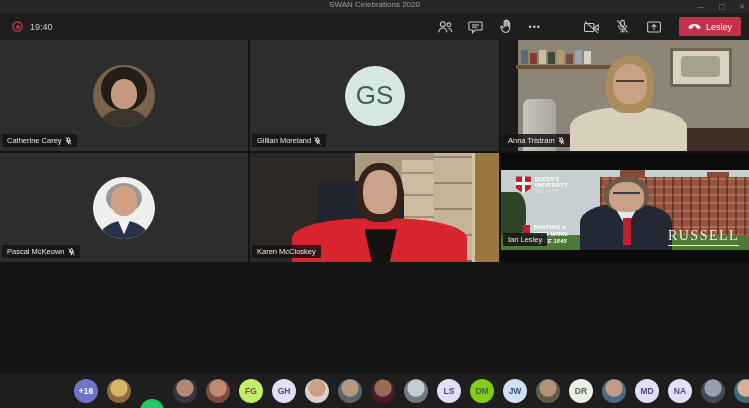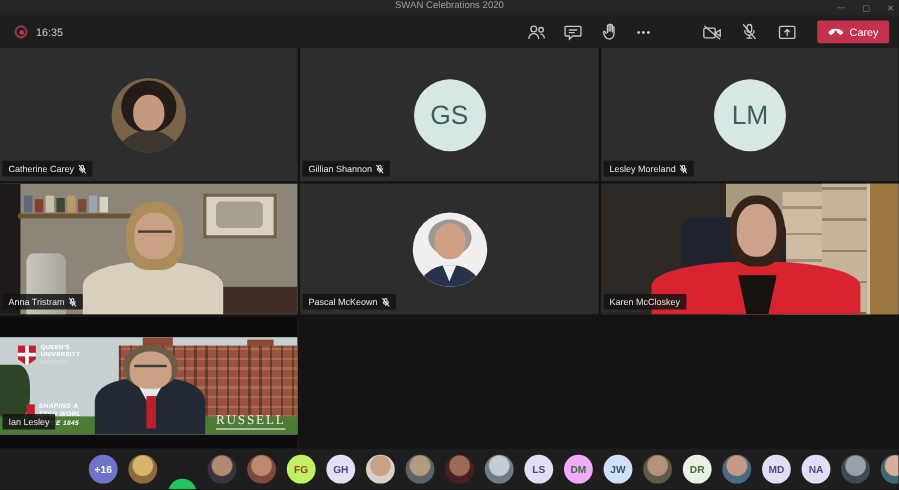--- a/index.html
+++ b/index.html
@@ -29,21 +29,21 @@
   .stage { width:749px; height:334px; display:grid; grid-template-columns:248px 249px 248px; grid-template-rows:111px 109px 110px; gap:2px; background:#151414; }
   .tile { position:relative; background:var(--tile-bg,#2e2d2d); overflow:hidden; display:flex; align-items:center; justify-content:center; }
 
   
   .chip { position:absolute; left:2px; bottom:4px; display:flex; align-items:center; gap:3px; background:rgba(20,19,19,.85); color:#e8e6e4; font-size:7.5px; padding:2px 5px; border-radius:1px; z-index:5; white-space:nowrap; }
   .chip svg { display:block; }
   .chip .more { letter-spacing:1px; font-size:7px; cursor:pointer; }
   .chip-raised { bottom:16px; }
 
   
-  .big-initials { width:60px; height:60px; border-radius:50%; background:var(--initials-tile-bg,#d5e5e2); color:var(--initials-tile-fg,#44605c); display:flex; align-items:center; justify-content:center; font-size:22px; }
+  .big-initials { width:60px; height:60px; border-radius:50%; background:var(--initials-tile-bg,#d5e5e2); color:var(--initials-tile-fg,#44605c); display:flex; align-items:center; justify-content:center; font-size:26px; }
 
   
   .pa { position:relative; width:62px; height:62px; border-radius:50%; overflow:hidden; }
   .pa .hair { position:absolute; border-radius:50%; }
   .pa .face { position:absolute; border-radius:48% 48% 46% 46%; }
   .pa .body { position:absolute; bottom:-8px; left:50%; transform:translateX(-50%); width:56px; height:26px; border-radius:26px 26px 0 0; }
   .pa-catherine { background:#7a6348; }
   .pa-catherine .hair { left:8px; top:2px; width:46px; height:44px; background:#241c18; }
   .pa-catherine .face { left:18px; top:14px; width:26px; height:30px; background:#c49a7e; }
   .pa-catherine .body { background:#3c362f; }
@@ -112,21 +112,21 @@
   .i-glasses { position:absolute; left:45%; top:28%; width:11%; height:5%; border-top:2px solid #3a3a44; }
   .i-qub { position:absolute; left:6%; top:7%; display:flex; gap:4px; align-items:center; }
   .i-shield { width:15px; height:17px; background:#c01f2f; clip-path:polygon(0 0,100% 0,100% 70%,50% 100%,0 70%); position:relative; }
   .i-shield::after { content:""; position:absolute; left:6px; top:0; width:3px; height:100%; background:#fff; box-shadow:0 -6px 0 6px transparent; }
   .i-shield::before { content:""; position:absolute; left:0; top:6px; width:100%; height:3px; background:#fff; }
   .i-qubtext { color:#fff; font-size:5px; font-weight:800; line-height:1.25; letter-spacing:.3px; }
   .i-qubtext div:last-child { color:#e6dede; font-weight:400; }
   .i-banner { position:absolute; left:9%; bottom:6%; display:flex; gap:3px; align-items:flex-start; }
   .i-bsq { width:7px; height:10px; background:#c01f2f; margin-top:1px; }
   .i-btext { color:#fff; font-size:5.5px; font-weight:800; font-style:italic; line-height:1.3; letter-spacing:.3px; }
-  .i-russell { position:absolute; right:4%; bottom:5%; color:#f2efe8; font-family:"Liberation Serif", serif; font-size:11px; letter-spacing:1.5px; border-bottom:1px solid #f2efe8; padding-bottom:1px; }
+  .i-russell { position:absolute; right:4%; bottom:5%; color:#f2efe8; font-family:"Liberation Serif", serif; font-size:14px; letter-spacing:1.5px; border-bottom:1px solid #f2efe8; padding-bottom:1px; }
 
   
   .strip { height:34px; background:var(--toolbar-bg,#201f1f); display:flex; align-items:center; gap:9px; padding-left:28px; overflow:hidden; }
   .savatar { flex:0 0 24px; width:24px; height:24px; border-radius:50%; display:flex; align-items:center; justify-content:center; font-size:8.5px; font-weight:bold; cursor:pointer; }
 </style>
 </head>
 <body>
 
 <div class="app">
 
@@ -136,21 +136,21 @@
       <span>—</span>
       <span>▢</span>
       <span>✕</span>
     </div>
   </div>
 
   <div class="toolbar">
     <span class="rec-outer">
         <span class="rec-inner"></span>
       </span>
-    <span class="timer">16:35</span>
+    <span class="timer">19:40</span>
     <div class="tb-spacer"></div>
     <div class="tb-group">
       <span class="tb-btn">
         <svg width="16" height="14" viewBox="0 0 16 14" fill="none" stroke="currentColor" stroke-width="1.1">
             <circle cx="5.8" cy="4.2" r="2.4"></circle>
             <path d="M1.6 12.4c.4-2.8 2-4.4 4.2-4.4s3.8 1.6 4.2 4.4"></path>
             <circle cx="11.9" cy="4.8" r="1.9"></circle>
             <path d="M11.4 8.2c1.9.2 3 1.6 3.3 3.8"></path>
           </svg>
       </span>
@@ -186,21 +186,21 @@
         <svg width="16" height="14" viewBox="0 0 16 14" fill="none" stroke="currentColor" stroke-width="1.1" stroke-linecap="round" stroke-linejoin="round">
             <rect x="1.6" y="2" width="12.8" height="10" rx="1.2"></rect>
             <path d="M8 9.6V4.8M6 6.6l2-2 2 2"></path>
           </svg>
       </span>
     </div>
     <div class="leave-btn">
       <svg width="13" height="8" viewBox="0 0 13 8" fill="currentColor">
           <path d="M6.5 1C4 1 1.9 2 .7 3.4c-.4.4-.4 1 0 1.4l1.2 1.1c.4.4 1 .3 1.4-.1.4-.5 1-.9 1.6-1.2.3-.1.5-.4.5-.8v-1c.7-.2 1.5-.2 2.2 0v1c0 .3.2.6.5.8.6.3 1.2.7 1.6 1.2.4.4 1 .5 1.4.1l1.2-1.1c.4-.4.4-1 0-1.4C11.1 2 9 1 6.5 1z"></path>
         </svg>
-      <span>Carey</span>
+      <span>Lesley</span>
     </div>
   </div>
 
   <div class="stage">
 
     <div class="tile">
       <div class="pa pa-catherine">
           <span class="hair"></span>
           <span class="face"></span>
           <span class="body"></span>
@@ -211,40 +211,29 @@
             <rect x="4.6" y="1.4" width="3.8" height="6.6" rx="1.9"></rect>
             <path d="M2.6 6.5a3.9 3.9 0 0 0 7.8 0M6.5 10.4v2.4"></path>
             <line x1="1.6" y1="1.6" x2="11.4" y2="13.2"></line>
           </svg>
       </div>
     </div>
 
     <div class="tile">
       <div class="big-initials">GS</div>
       <div class="chip">
-        <span>Gillian Shannon</span>
+        <span>Gillian Moreland</span>
         <svg width="7" height="8" viewBox="0 0 13 15" fill="none" stroke="#e8e6e4" stroke-width="1.7" stroke-linecap="round">
             <rect x="4.6" y="1.4" width="3.8" height="6.6" rx="1.9"></rect>
             <path d="M2.6 6.5a3.9 3.9 0 0 0 7.8 0M6.5 10.4v2.4"></path>
             <line x1="1.6" y1="1.6" x2="11.4" y2="13.2"></line>
           </svg>
       </div>
     </div>
 
-    <div class="tile">
-      <div class="big-initials">LM</div>
-      <div class="chip">
-        <span>Lesley Moreland</span>
-        <svg width="7" height="8" viewBox="0 0 13 15" fill="none" stroke="#e8e6e4" stroke-width="1.7" stroke-linecap="round">
-            <rect x="4.6" y="1.4" width="3.8" height="6.6" rx="1.9"></rect>
-            <path d="M2.6 6.5a3.9 3.9 0 0 0 7.8 0M6.5 10.4v2.4"></path>
-            <line x1="1.6" y1="1.6" x2="11.4" y2="13.2"></line>
-          </svg>
-      </div>
-    </div>
 
     <div class="tile">
       <div class="scene sc-anna">
         <div class="a-left"></div>
         <div class="a-books">
             <i style="background:#5a6a7a"></i>
             <i style="background:#8a3a30;height:80%"></i>
             <i style="background:#c8c0a8"></i>
             <i style="background:#3a4a3a;height:85%"></i>
             <i style="background:#b89a6a"></i>
@@ -355,21 +344,21 @@
       <div class="savatar" style="background: #22c55e; color: rgb(53, 83, 122); margin-top: 40px;">AM</div>
       <div class="savatar" style="background: radial-gradient(circle at 50% 38%, rgb(176, 138, 110) 0px, rgb(176, 138, 110) 42%, rgb(58, 52, 64) 48%);"></div>
       <div class="savatar" style="background: radial-gradient(circle at 50% 38%, rgb(192, 138, 112) 0px, rgb(192, 138, 112) 42%, rgb(122, 74, 66) 48%);"></div>
       <div class="savatar" style="background: #bef264; color: rgb(158, 58, 66);">FG</div>
       <div class="savatar" style="background: rgb(227, 222, 245); color: rgb(79, 75, 130);">GH</div>
       <div class="savatar" style="background: radial-gradient(circle at 50% 38%, rgb(202, 161, 132) 0px, rgb(202, 161, 132) 42%, rgb(216, 210, 200) 48%);"></div>
       <div class="savatar" style="background: radial-gradient(circle at 50% 38%, rgb(181, 154, 130) 0px, rgb(181, 154, 130) 42%, rgb(90, 100, 104) 48%);"></div>
       <div class="savatar" style="background: radial-gradient(circle at 50% 38%, rgb(156, 107, 85) 0px, rgb(156, 107, 85) 42%, rgb(74, 29, 34) 48%);"></div>
       <div class="savatar" style="background: radial-gradient(circle at 50% 38%, rgb(196, 204, 212) 0px, rgb(196, 204, 212) 42%, rgb(110, 122, 134) 48%);"></div>
       <div class="savatar" style="background: rgb(227, 222, 245); color: rgb(79, 75, 130);">LS</div>
-      <div class="savatar" style="background: #f0abfc; color: rgb(63, 107, 63);">DM</div>
+      <div class="savatar" style="background: #84cc16; color: rgb(63, 107, 63);">DM</div>
       <div class="savatar" style="background: rgb(207, 224, 245); color: rgb(53, 83, 122);">JW</div>
       <div class="savatar" style="background: radial-gradient(circle at 50% 38%, rgb(179, 146, 122) 0px, rgb(179, 146, 122) 42%, rgb(92, 91, 68) 48%);"></div>
       <div class="savatar" style="background: rgb(233, 240, 228); color: rgb(74, 107, 69);">DR</div>
       <div class="savatar" style="background: radial-gradient(circle at 50% 38%, rgb(199, 154, 133) 0px, rgb(199, 154, 133) 42%, rgb(74, 106, 132) 48%);"></div>
       <div class="savatar" style="background: rgb(227, 222, 245); color: rgb(79, 75, 130);">MD</div>
       <div class="savatar" style="background: rgb(227, 222, 245); color: rgb(79, 75, 130);">NA</div>
       <div class="savatar" style="background: radial-gradient(circle at 50% 38%, rgb(154, 160, 168) 0px, rgb(154, 160, 168) 42%, rgb(63, 74, 88) 48%);"></div>
       <div class="savatar" style="background: radial-gradient(circle at 50% 38%, rgb(216, 176, 154) 0px, rgb(216, 176, 154) 42%, rgb(63, 106, 116) 48%);"></div>
       <div class="savatar" style="background: radial-gradient(circle at 50% 38%, rgb(199, 154, 122) 0px, rgb(199, 154, 122) 42%, rgb(122, 106, 74) 48%);"></div>
     </div>

